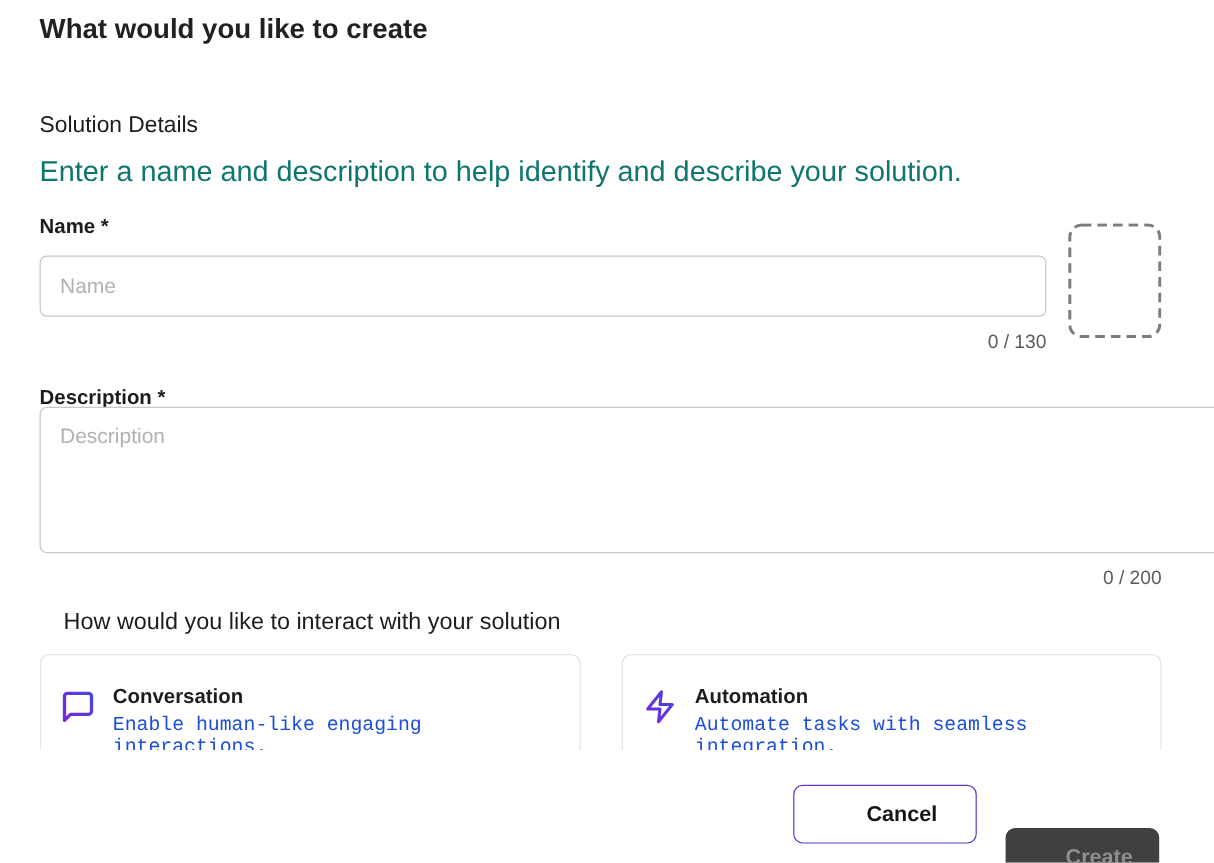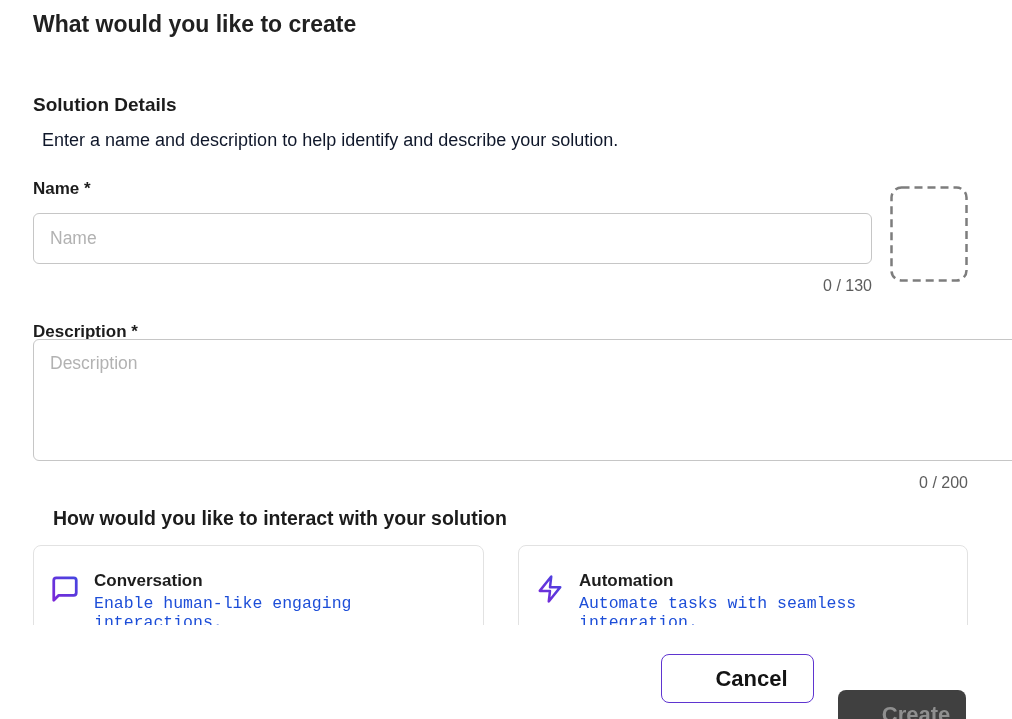--- a/index.html
+++ b/index.html
@@ -2,25 +2,25 @@
 <html><head>
 <meta charset="utf-8">
 <style>
   * { margin:0; padding:0; box-sizing:border-box; }
   html,body { background:#ffffff; }
   body { font-family:"Liberation Sans","DejaVu Sans",sans-serif; }
   .dialog { position:relative; width:1012px; height:719px; background:#fff; overflow:hidden; }
 
   .page-title { position:absolute; left:33px; top:11px; font-size:23px; font-weight:700; color:#212121; }
 
-  .sec-heading { position:absolute; left:33px; font-size:19px; font-weight:700; color:#1c1c1c; }
+  .sec-heading { position:absolute; left:33px; font-size:19px; font-weight:400; color:#1c1c1c; }
   .h-details { top:94px; }
   .h-interact { top:507px; font-size:19.5px;margin-left:20px; }
 
-  .subtitle { position:absolute; left:42px; top:130px; font-size:18px; color:#0f172a; }
+  .subtitle { position:absolute; left:33px; top:130px; font-size:24px; color:#0f766e; }
 
   .field-label { position:absolute; left:33px; font-size:17px; font-weight:700; color:#1c1c1c; }
   .name-label { top:179px; }
   .desc-label { top:306px;margin-top:16px; }
 
   .text-input { position:absolute; left:33px; top:213px; width:839px; height:51px;
     border:1px solid #c6c6c6; border-radius:6px; padding:0 16px; font-size:17.5px;
     color:#1f1f1f; font-family:inherit; outline:none; background:#fff; }
   .text-area { position:absolute; left:33px; top:339px; width:1009px; height:122px;
     border:1px solid #c6c6c6; border-radius:6px; padding:13px 16px; font-size:17.5px;
@@ -37,21 +37,21 @@
   .cards { display:flex; gap:34px; }
   .card { width:451px; height:110px; border:1px solid #e2e2e2; border-radius:8px; background:#fff;
     display:flex; align-items:flex-start; padding:25px 16px 0 16px; cursor:pointer; }
   .card:last-child { width:450px; }
   .card .icon { width:30px; height:30px; margin-top:3px; flex:none; }
   .card-text { margin-left:14px; }
   .card-title { font-size:17px; font-weight:700; color:#1d1d1d; }
   .card-desc { font-size:16.5px; color:#1d4ed8; margin-top:3px;font-family:Liberation Mono, monospace; }
 
   .btn { position:absolute; top:654px; height:49px; border-radius:8px; font-family:inherit;
-    font-size:22px; font-weight:600; cursor:pointer;padding-left:28px; }
+    font-size:18px; font-weight:600; cursor:pointer;padding-left:28px; }
   .btn-cancel { left:661px; width:153px; background:#fff; border:1.5px solid #5f35d0; color:#141414; }
   .btn-create { left:838px; width:128px; background:#404040; border:none; color:#8f8f8f; cursor:default;margin-top:36px; }
 </style>
 </head>
 <body>
 
 <div class="dialog">
 
   <h1 class="page-title">What would you like to create</h1>
 

